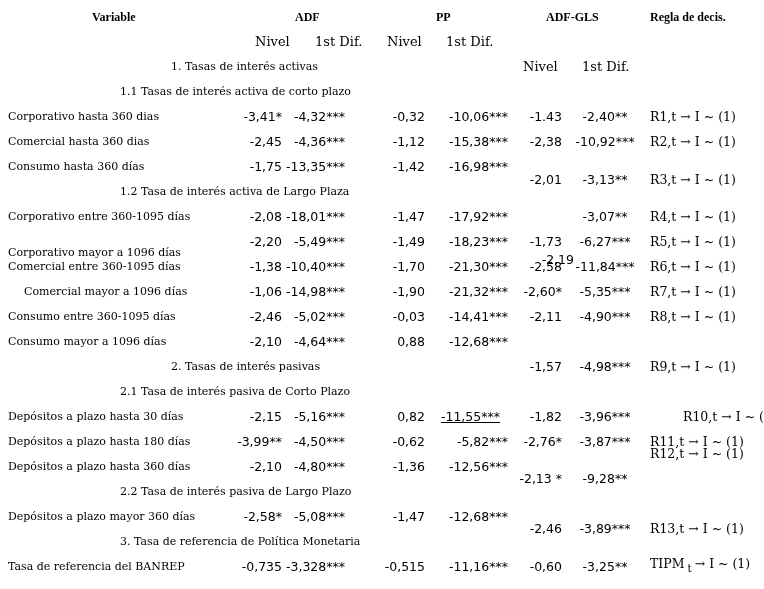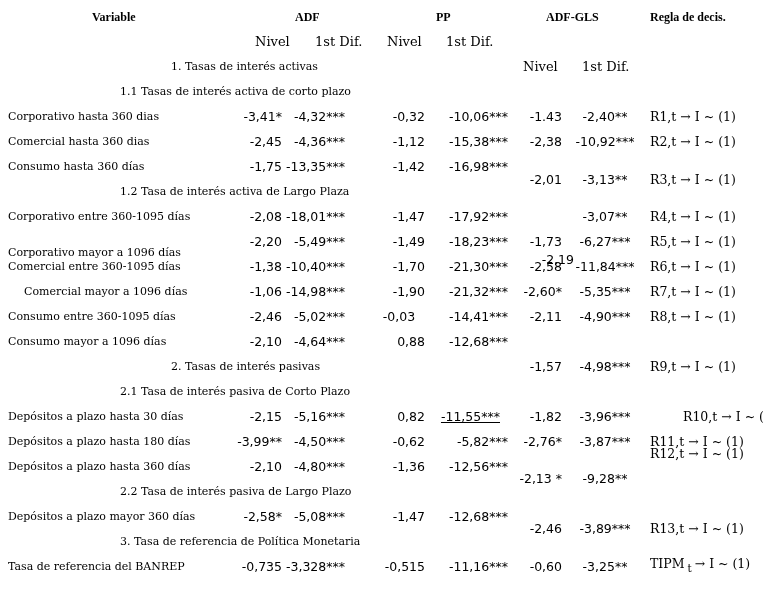--- a/index.html
+++ b/index.html
@@ -91,21 +91,21 @@
     <div class="t num r" style="left: 232px; top: 284px; width: 50px;">-1,06</div>
     <div class="t num r" style="left: 283px; top: 284px; width: 62px;">-14,98***</div>
     <div class="t num r" style="left: 373px; top: 284px; width: 52px;">-1,90</div>
     <div class="t num r" style="left: 428px; top: 284px; width: 80px;">-21,32***</div>
     <div class="t num r" style="left: 512px; top: 284px; width: 50px;">-2,60*</div>
     <div class="t num c" style="left: 566px; top: 284px; width: 78px;">-5,35***</div>
     <div class="t rule" style="left: 650px; top: 284px; width: 110px;">R7,t → I ~ (1)</div>
     <div class="t sect" style="left: 8px; top: 309px; width: 230px;">Consumo entre 360-1095 días</div>
     <div class="t num r" style="left: 232px; top: 309px; width: 50px;">-2,46</div>
     <div class="t num r" style="left: 283px; top: 309px; width: 62px;">-5,02***</div>
-    <div class="t num r" style="left: 373px; top: 309px; width: 52px; text-align: center;">-0,03</div>
+    <div class="t num r" style="left: 373px; top: 309px; width: 52px;">-0,03</div>
     <div class="t num r" style="left: 428px; top: 309px; width: 80px;">-14,41***</div>
     <div class="t num r" style="left: 512px; top: 309px; width: 50px;">-2,11</div>
     <div class="t num c" style="left: 566px; top: 309px; width: 78px;">-4,90***</div>
     <div class="t rule" style="left: 650px; top: 309px; width: 110px;">R8,t → I ~ (1)</div>
     <div class="t sect" style="left: 8px; top: 334px; width: 230px;">Consumo mayor a 1096 días</div>
     <div class="t num r" style="left: 232px; top: 334px; width: 50px;">-2,10</div>
     <div class="t num r" style="left: 283px; top: 334px; width: 62px;">-4,64***</div>
     <div class="t num r" style="left: 373px; top: 334px; width: 52px;">0,88</div>
     <div class="t num r" style="left: 428px; top: 334px; width: 80px;">-12,68***</div>
     <div class="t num r" style="left: 512px; top: 359px; width: 50px;">-1,57</div>

